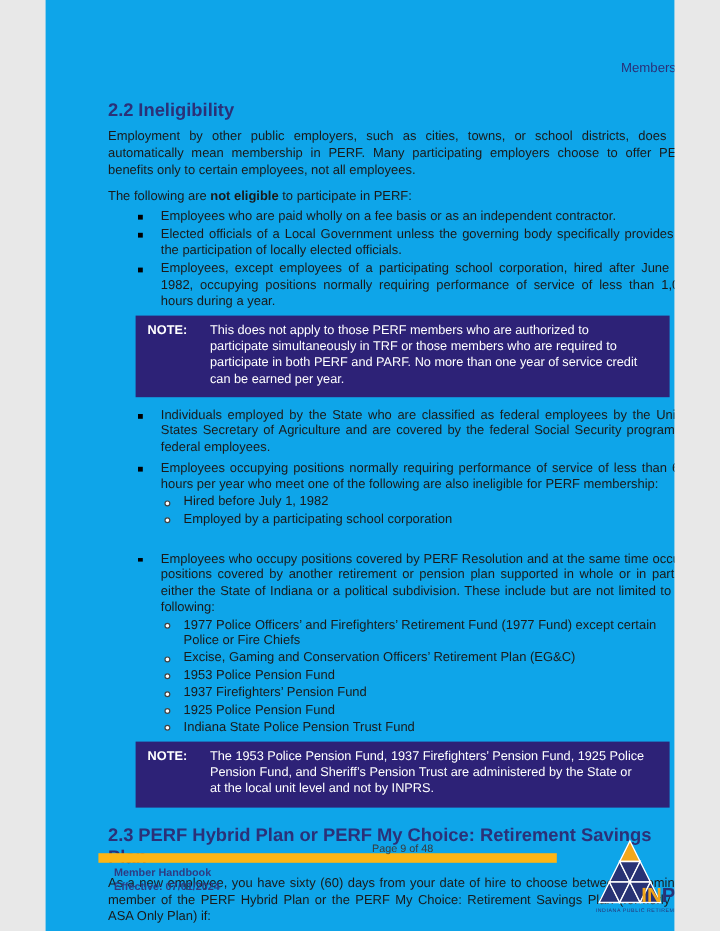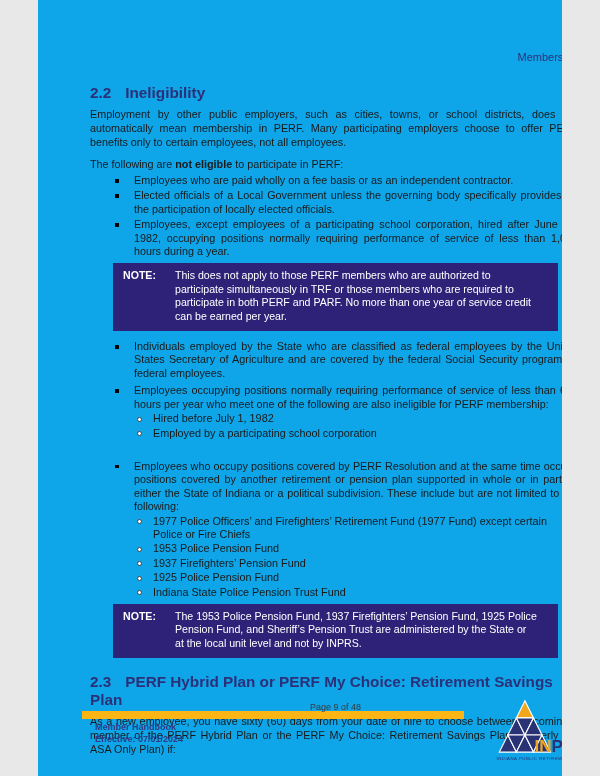--- a/index.html
+++ b/index.html
@@ -4,21 +4,21 @@
 <style>
   html,body{margin:0;padding:0;background:#e8e8e8;}
   .page{
     position:relative;width:524px;height:776px;background:#0ea5e9;
     font-family:"Liberation Sans", sans-serif;color:#1a1a1a;overflow:hidden;
     margin:0 auto;
   }
   .content{position:absolute;left:52px;top:50px;width:488px;font-size:10.8px;line-height:14px;}
   .membership{ text-align:right;color:#2b3178;margin:0 0 20px 0;font-size:11px;}
   h1.sec{font-size:15.3px;font-weight:bold;color:#2b3178;margin:0 0 5px 0;line-height:18px;}
-  h1.sec .num{margin-right:14px;}
+  h1.sec .num{margin-right:4px;}
   p.body{margin:0 0 8px 0;text-align:justify;}
   p.lead{margin:0 0 3px 0;}
   p.lead b{font-weight:bold;}
   ul.l1{list-style:none;margin:0 0 5px 0;padding:0;}
   ul.l1 > li{position:relative;padding-left:44px;margin:0 0 2px 0;line-height:13.4px;text-align:justify;}
   ul.l1 > li::before{
     content:"";position:absolute;left:25px;top:5px;width:3.5px;height:3.5px;background:#000;
   }
   ul.l2{list-style:none;margin:1px 0 0 0;padding:0;}
   ul.l2 > li{position:relative;padding-left:19px;margin:0 0 1px 0;line-height:13.4px;text-align:left;}
@@ -71,20 +71,21 @@
         <span>Employees occupying positions normally requiring performance of service of less than 600 hours per year who meet one of the following are also ineligible for PERF membership:</span>
         <ul class="l2">
           <li>Hired before July 1, 1982</li>
           <li>Employed by a participating school corporation</li>
         </ul>
       </li>
       <li>
         <span>Employees who occupy positions covered by PERF Resolution and at the same time occupy positions covered by another retirement or pension plan supported in whole or in part by either the State of Indiana or a political subdivision. These include but are not limited to the following:</span>
         <ul class="l2">
           <li>1977 Police Officers’ and Firefighters’ Retirement Fund (1977 Fund) except certain Police or Fire Chiefs</li>
+          <li>Excise, Gaming and Conservation Officers’ Retirement Plan (EG&amp;C)</li>
           <li>1953 Police Pension Fund</li>
           <li>1937 Firefighters’ Pension Fund</li>
           <li>1925 Police Pension Fund</li>
           <li>Indiana State Police Pension Trust Fund</li>
         </ul>
       </li>
     </ul>
 
     <div class="notebox">
       <span class="nlabel">NOTE:</span>

